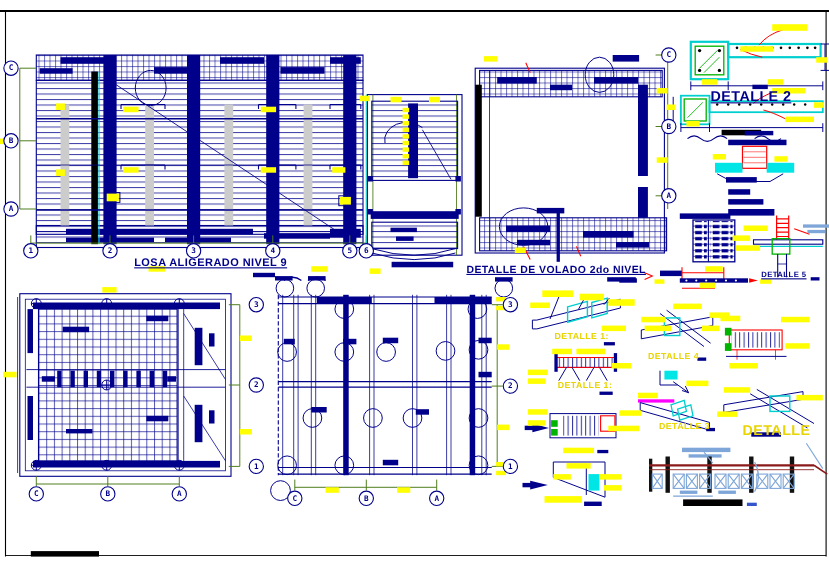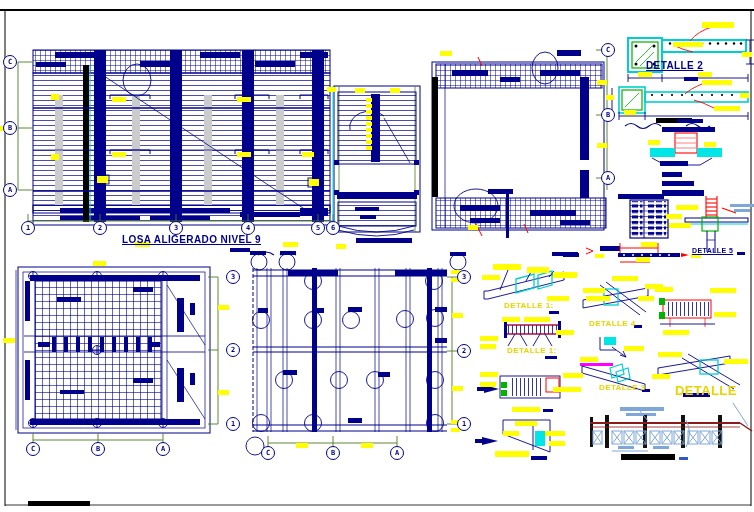--- a/index.html
+++ b/index.html
@@ -651,21 +651,22 @@
         <rect x="545" y="356" width="12" height="3"></rect>
   <rect x="634" y="325" width="8" height="3"></rect>
         <rect x="642" y="389" width="8" height="3"></rect>
   <rect x="543" y="409" width="10" height="3"></rect>
         <rect x="531" y="456" width="16" height="4"></rect>
         <rect x="737" y="252" width="8" height="3"></rect>
 </g>
 </svg>
 
 <div class="ttl" style="left:122px;top:234px;font-size:10px">LOSA ALIGERADO NIVEL 9</div>
-<div class="ttl" style="left:646px;top:60px;font-size:10px">DETALLE 2</div>
+<div class="ttl" style="left:424px;top:240px;font-size:9.5px">DETALLE DE VOLADO 2do NIVEL</div>
+<div class="ttl" style="left:646px;top:80px;font-size:13px">DETALLE 2</div>
 <div class="ttl" style="left:692px;top:247px;font-size:7px">DETALLE 5</div>
 <div class="ttl yel" style="left:504px;top:301px;font-size:8px">DETALLE 1:</div>
 <div class="ttl yel" style="left:507px;top:346px;font-size:8px">DETALLE 1:</div>
 <div class="ttl yel" style="left:589px;top:319px;font-size:8px">DETALLE 4</div>
 <div class="ttl yel" style="left:599px;top:383px;font-size:8px">DETALLE 3</div>
 <div class="ttl yel" style="left:675px;top:383px;font-size:13px">DETALLE</div>
 
 <div class="bub" style="left:3px;top:55px">C</div>
 <div class="bub" style="left:3px;top:121px">B</div>
 <div class="bub" style="left:3px;top:183px">A</div>

